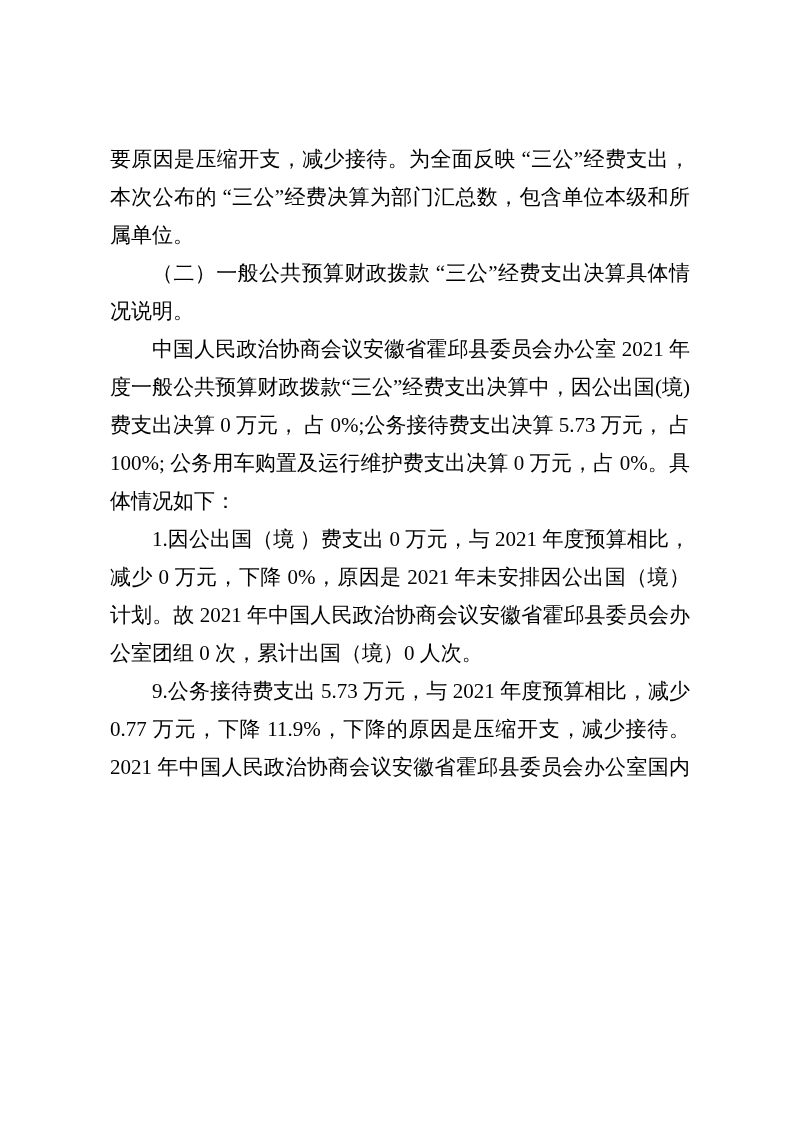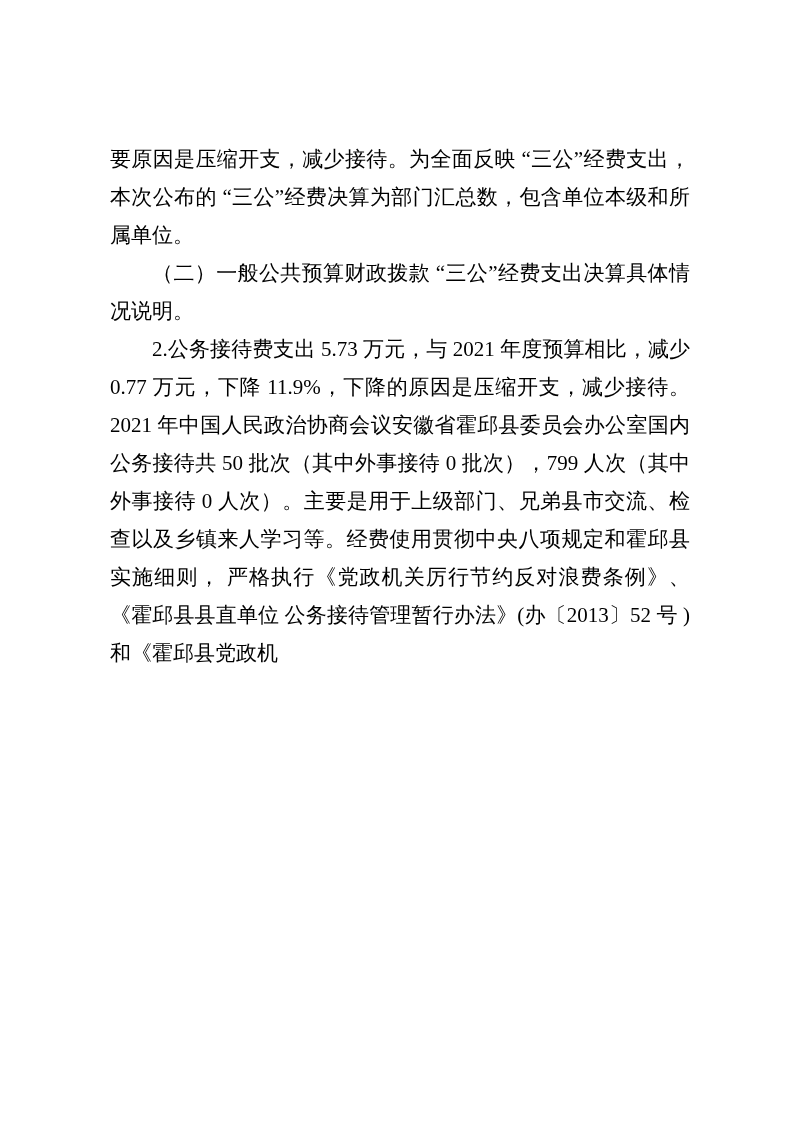--- a/index.html
+++ b/index.html
@@ -50,20 +50,22 @@
 </head>
 <body>
 
 <div class="page">
   <div class="content">
 
     <p class="para no-indent">要原因是压缩开支，减少接待。为全面反映 “三公”经费支出，本次公布的 “三公”经费决算为部门汇总数，包含单位本级和所属单位。</p>
 
     <p class="para bold">（二）一般公共预算财政拨款 “三公”经费支出决算具体情况说明。</p>
 
+    <p class="para">中国人民政治协商会议安徽省霍邱县委员会办公室 2021 年度一般公共预算财政拨款“三公”经费支出决算中，因公出国(境)费支出决算 0 万元， 占 0%;公务接待费支出决算 5.73 万元， 占 100%; 公务用车购置及运行维护费支出决算 0 万元，占 0%。具体情况如下：</p>
 
+    <p class="para"><span class="bold">1.因公出国（境 ）费支出</span><span> 0 万元，与 2021 年度预算相比，减少 0 万元，下降 0%，原因是 2021 年未安排因公出国（境）计划。故 2021 年中国人民政治协商会议安徽省霍邱县委员会办公室团组 0 次，累计出国（境）0 人次。</span></p>
 
-    <p class="para"><span class="bold">2.公务接待费支出</span><span> 5.73 万元，与 2021 年度预算相比，减少 0.77 万元，下降 11.9%，下降的原因是压缩开支，减少接待。2021 年中国人民政治协商会议安徽省霍邱县委员会办公室国内公务接待共 50 批次（其中外事接待 0 批次），799 人次（其中外事接待 0 人次）。主要是用于上级部门、兄弟县市交流、检查以及乡镇来人学习等。经费使用贯彻中央八项规定和霍邱县实施细则， 严格执行《党政机关厉行节约反对浪费条例》、《霍邱县县直单位 公务接待管理暂行办法》(办〔2013〕52 号 ) 和《霍邱县党政机</span></p>
+    <p class="para"><span class="bold">9.公务接待费支出</span><span> 5.73 万元，与 2021 年度预算相比，减少 0.77 万元，下降 11.9%，下降的原因是压缩开支，减少接待。2021 年中国人民政治协商会议安徽省霍邱县委员会办公室国内公务接待共 50 批次（其中外事接待 0 批次），799 人次（其中外事接待 0 人次）。主要是用于上级部门、兄弟县市交流、检查以及乡镇来人学习等。经费使用贯彻中央八项规定和霍邱县实施细则， 严格执行《党政机关厉行节约反对浪费条例》、《霍邱县县直单位 公务接待管理暂行办法》(办〔2013〕52 号 ) 和《霍邱县党政机</span></p>
 
   </div>
 
   <div class="page-number">-2-</div>
 </div>
 
 </body></html>

